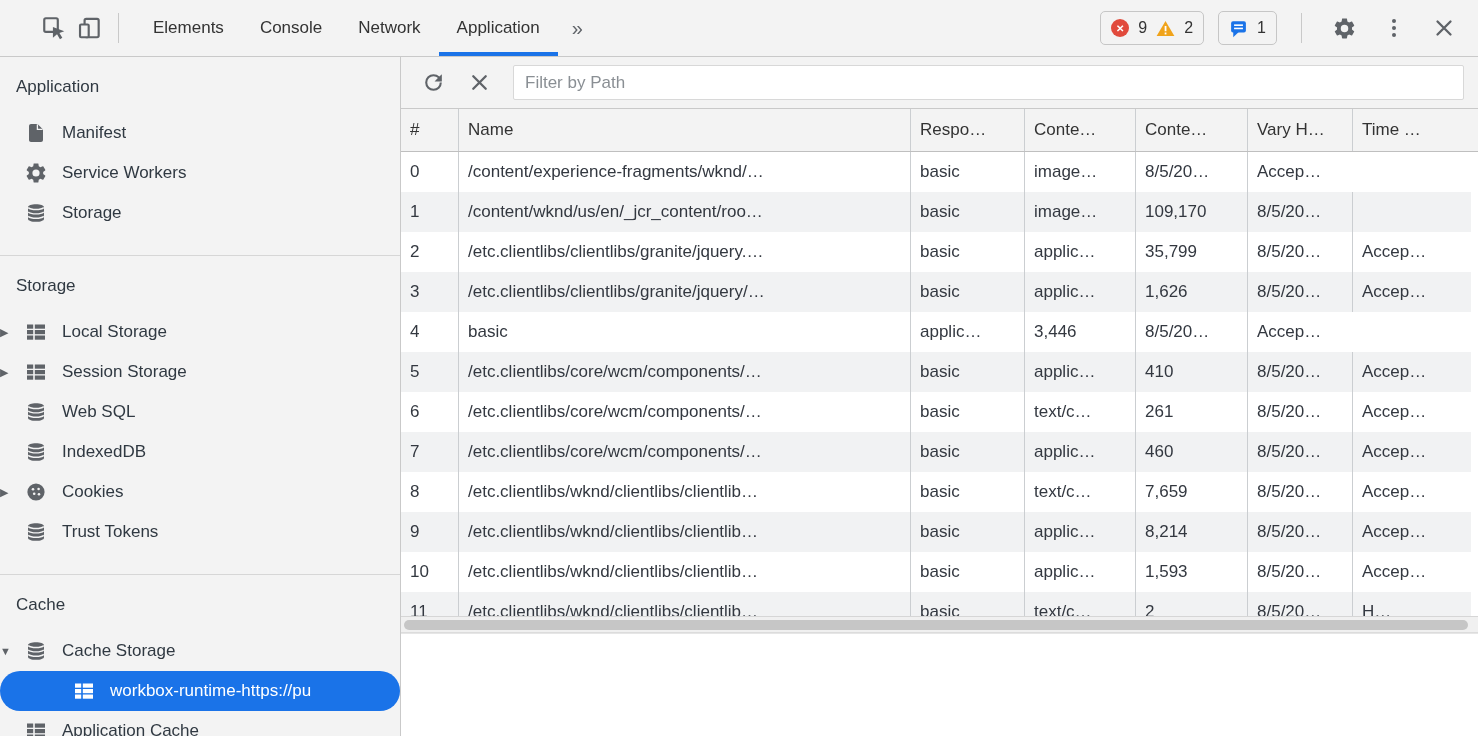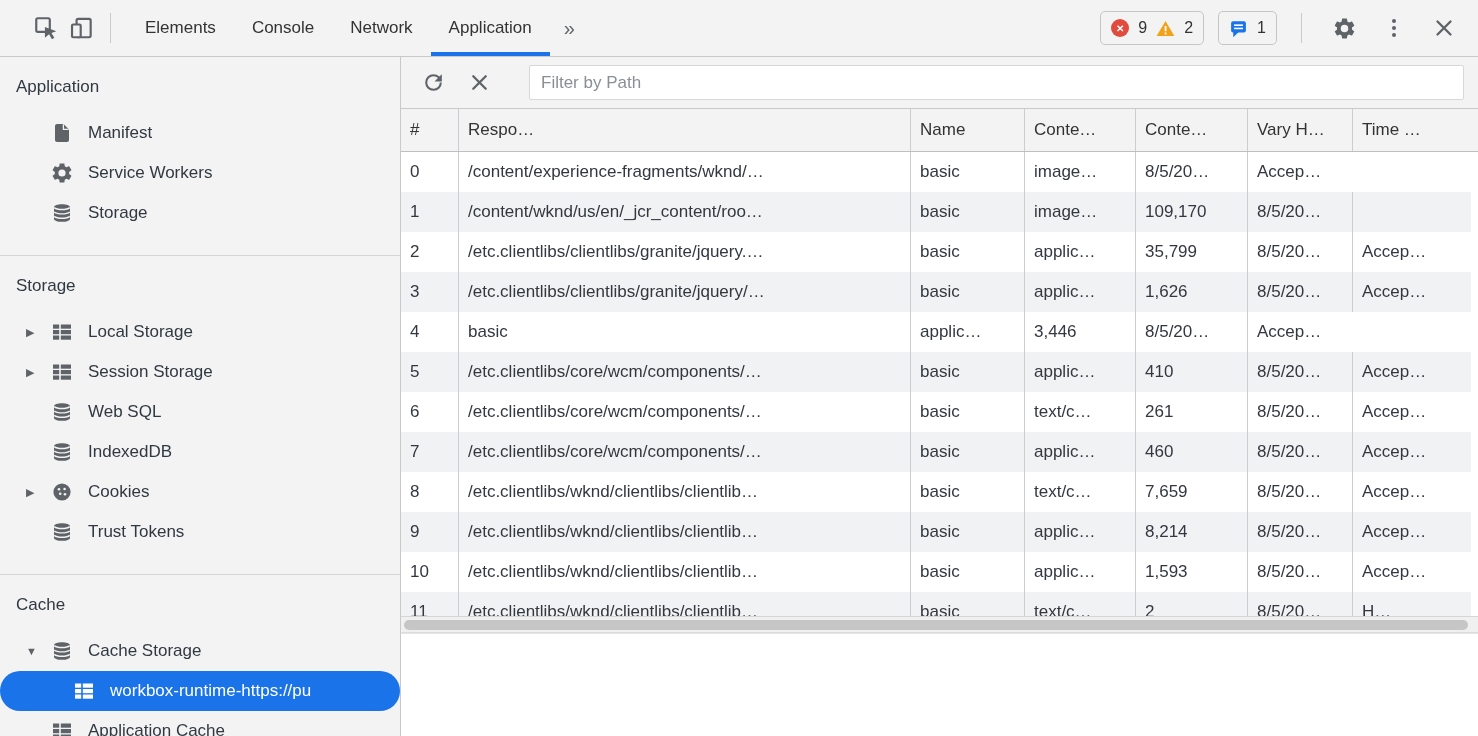--- a/index.html
+++ b/index.html
@@ -10,21 +10,21 @@
     -webkit-font-smoothing:antialiased;
   }
   .devtools { width:1478px; height:736px; display:flex; flex-direction:column; background:#fff; }
 
   
   .top-toolbar {
     height:57px; flex:0 0 57px; background:#f3f3f3; border-bottom:1px solid #c9c9c9;
     display:flex; align-items:stretch; justify-content:space-between;
   }
   .tb-left, .tb-right { display:flex; align-items:center; }
-  .tb-left { padding-left:28px; }
+  .tb-left { padding-left:36px; }
   .tb-right { padding-right:16px; gap:14px; }
   .icon-btn {
     background:none; border:none; padding:0; margin:0; cursor:pointer;
     display:flex; align-items:center; justify-content:center; width:36px; height:36px;
   }
   .vsep { width:1px; height:30px; background:#c9c9c9; margin:0 10px; }
   .tabs { display:flex; align-items:stretch; height:100%; margin-left:6px; }
   .tab {
     position:relative; display:flex; align-items:center; padding:0 18px;
     font-size:17px; color:#333; cursor:pointer; white-space:nowrap;
@@ -51,40 +51,40 @@
   .body-row { flex:1; display:flex; min-height:0; }
 
   
   .sidebar {
     width:401px; flex:0 0 401px; background:#f3f3f3; border-right:1px solid #c9c9c9; overflow:hidden;
   }
   .side-section { padding:14px 0 22px 0; border-bottom:1px solid #d6d6d6; }
   .side-section:last-child { border-bottom:none; }
   .section-title { font-size:17px; color:#303942; padding:6px 16px 0 16px; margin-bottom:16px; }
   .side-item {
-    display:flex; align-items:center; height:40px; padding-left:26px; cursor:pointer;
+    display:flex; align-items:center; height:40px; cursor:pointer;
     font-size:17px; color:#303942; white-space:nowrap;
   }
   .side-item .arrow {
     width:24px; flex:0 0 24px; font-size:11px; color:#5f6368; text-align:left;
   }
   .side-item .side-icon { width:24px; height:24px; flex:0 0 24px; display:flex; align-items:center; }
   .side-item .side-label { margin-left:14px; overflow:hidden; }
   .side-item.indent-2 { padding-left:48px; }
   .side-item.selected { background:#1a73e8; color:#fff;border-radius:20px; }
   .side-item.selected .arrow { color:#fff; }
 
   
   .main { flex:1; display:flex; flex-direction:column; min-width:0; background:#fff; }
   .filter-bar {
     height:52px; flex:0 0 52px; background:#f3f3f3; border-bottom:1px solid #c9c9c9;
     display:flex; align-items:center; padding-left:14px; gap:10px;
   }
   .filter-input {
-    flex:1; height:35px; margin-right:14px; margin-left:22px;
+    flex:1; height:35px; margin-right:14px; margin-left:6px;
     border:1px solid #d8d8d8; border-radius:2px; background:#fff;
     font-family:"Liberation Sans",sans-serif; font-size:17px; color:#333; padding:0 11px; outline:none;
   }
   .filter-input::placeholder { color:#8a8f94; }
 
   .grid { --cols:58px 452px 114px 111px 112px 105px auto; }
   .grid-header {
     flex:0 0 43px; height:43px; display:grid; grid-template-columns:var(--cols);
     background:#f3f3f3; border-bottom:1px solid #bfbfbf; font-size:17px; color:#333;
   }
@@ -375,22 +375,22 @@
         <button class="icon-btn">
           <svg width="23" height="23" viewBox="0 0 24 24">
             <path d="M5.5 5.5 L18.5 18.5 M18.5 5.5 L5.5 18.5" stroke="#5f6368" stroke-width="2.4" stroke-linecap="round" fill="none"></path>
           </svg>
         </button>
         <input class="filter-input" type="text" placeholder="Filter by Path" style="">
       </div>
 
       <div class="grid grid-header" id="grid-header">
           <div class="cell">#</div>
+          <div class="cell">Name</div>
           <div class="cell">Respo…</div>
-          <div class="cell">Name</div>
           <div class="cell">Conte…</div>
           <div class="cell">Conte…</div>
           <div class="cell">Vary H…</div>
           <div class="cell">Time …</div>
         </div>
 
       <div class="grid grid-rows" id="grid-rows">
           <div class="grid-row">
             <div class="cell">0</div>
             <div class="cell">/content/experience-fragments/wknd/…</div>

